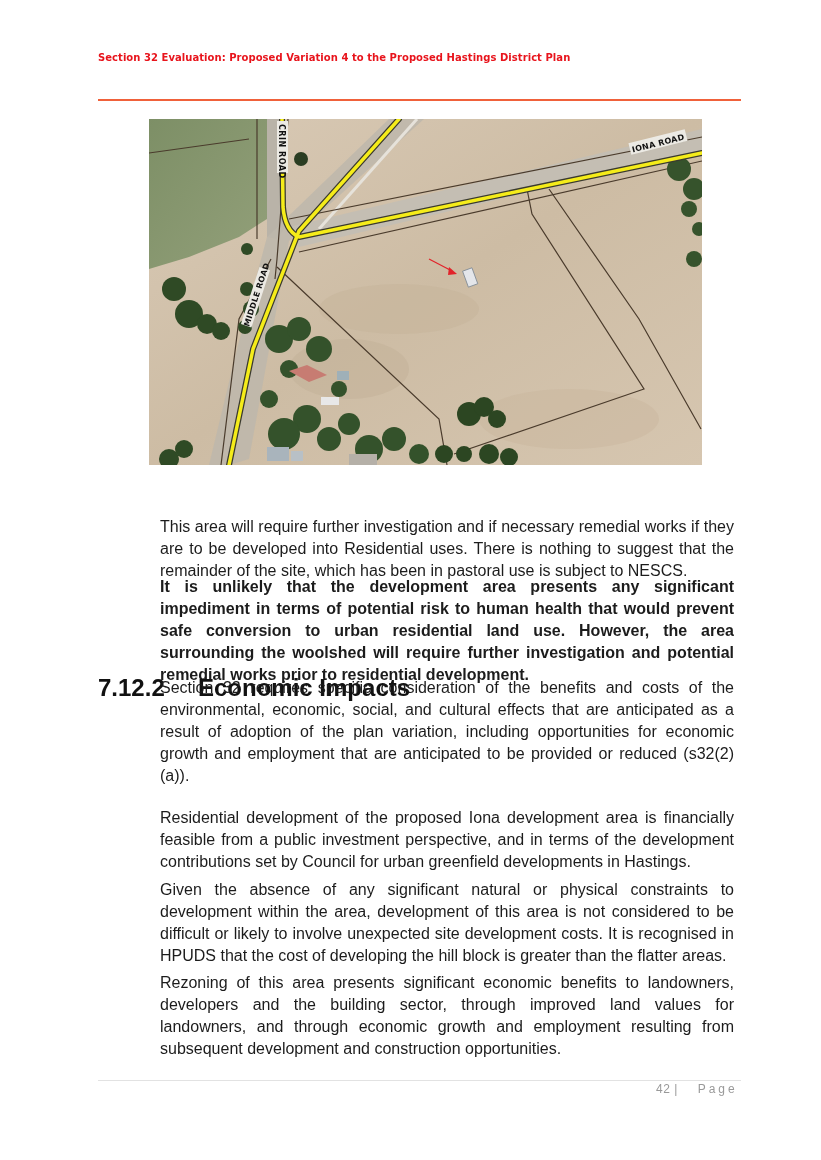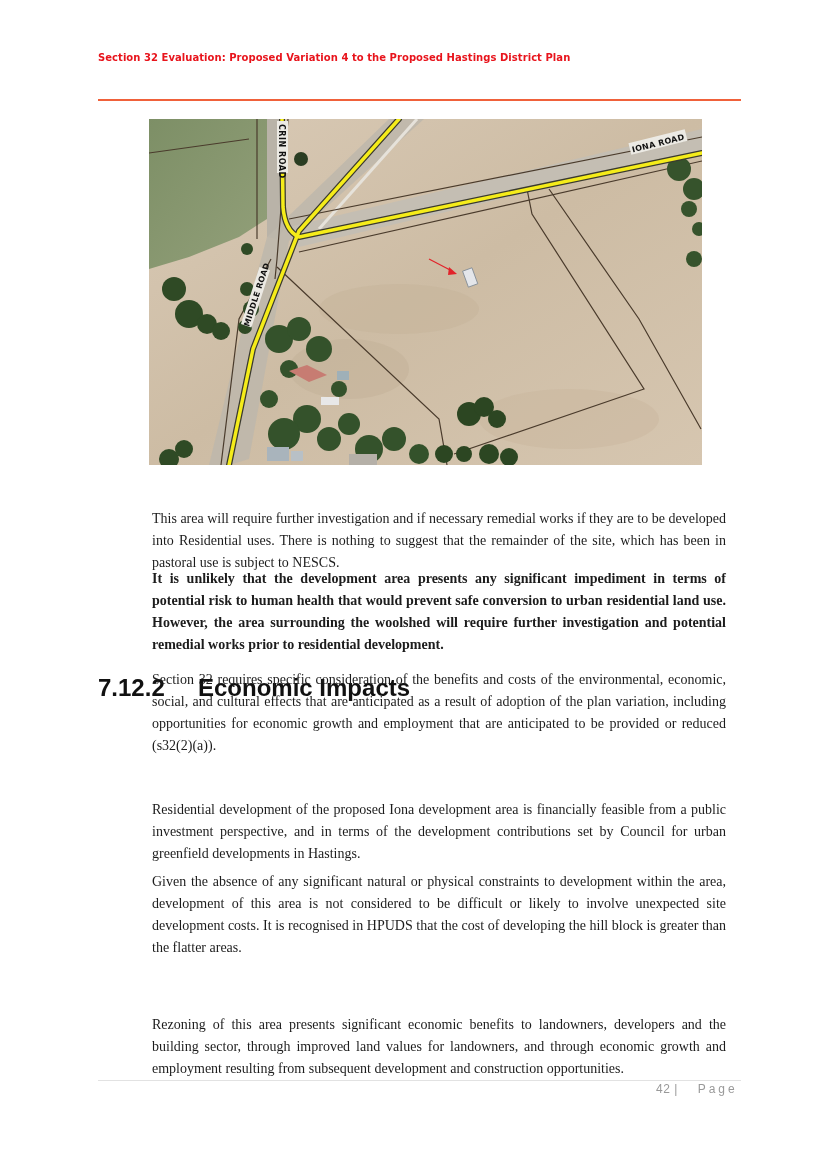--- a/index.html
+++ b/index.html
@@ -1,21 +1,21 @@
 <!DOCTYPE html>
 <html><head>
 <meta charset="utf-8">
 <style>
   html, body { margin: 0; padding: 0; background: #ffffff; }
   body { width: 821px; height: 1160px; position: relative; overflow: hidden; font-family: "Liberation Sans", sans-serif; color: #1a1a1a; }
   .header-title { position: absolute; left: 98px; top: 49px; width: 640px; color: #e8141c; font-family: "DejaVu Sans", sans-serif; font-weight: bold; font-size: 10px; line-height: 17px; letter-spacing: 0.05px; }
   .header-rule { position: absolute; left: 98px; top: 99px; width: 643px; height: 2px; background: #f0613a; }
   .map { position: absolute; left: 149px; top: 119px; width: 553px; height: 346px; overflow: hidden; background: #d4c4ae; }
   .map svg { display: block; }
-  .body-text { position: absolute; left: 148px; width: 574px; font-family: Liberation Serif, serif; font-size: 14px; line-height: 22px; text-align: justify; color: #1c1c1c; margin: 4px; }
+  .body-text { position: absolute; left: 148px; width: 574px; font-family: Liberation Sans, sans-serif; font-size: 16px; line-height: 22px; text-align: justify; color: #1c1c1c; margin: 12px; }
   .bold { font-weight: bold; }
   .section-heading { position: absolute; left: 98px; top: 674px; font-family: "Liberation Sans", sans-serif; font-size: 24px; font-weight: bold; color: #111; }
   .section-heading .num { display: inline-block; width: 100px; }
   .section-heading .title { font-weight: bold; }
   .footer-rule { position: absolute; left: 98px; top: 1080px; width: 643px; height: 1px; background: #e2e2e2; }
   .page-num { position: absolute; left: 656px; top: 1082px; font-family: "Liberation Sans", sans-serif; font-size: 12px; color: #999; letter-spacing: 0.5px; }
   .page-num .word { letter-spacing: 3px; padding-left: 16px; }
 </style>
 </head>
 <body>
@@ -145,20 +145,20 @@
 <p class="body-text" style="top:504px;">This area will require further investigation and if necessary remedial works if they are to be developed into Residential uses.  There is nothing to suggest that the remainder of the site, which has been in pastoral use is subject to NESCS.</p>
 <p class="body-text bold" style="top:564px;">It is unlikely that the development area presents any significant impediment in terms of potential risk to human health that would prevent safe conversion to urban residential land use.  However, the area surrounding the woolshed will require further investigation and potential remedial works prior to residential development.</p>
 
 <div class="section-heading">
   <span class="num">7.12.2</span><span class="title">Economic Impacts</span>
 </div>
 
 <p class="body-text" style="top:665px;">Section 32 requires specific consideration of the benefits and costs of the environmental, economic, social, and cultural effects that are anticipated as a result of adoption of the plan variation, including opportunities for economic growth and employment that are anticipated to be provided or reduced (s32(2)(a)).</p>
 <p class="body-text" style="top:795px;">Residential development of the proposed Iona development area is financially feasible from a public investment perspective, and in terms of the development contributions set by Council for urban greenfield developments in Hastings.</p>
 <p class="body-text" style="top:867px;">Given the absence of any significant natural or physical constraints to development within the area, development of this area is not considered to be difficult or likely to involve unexpected site development costs.  It is recognised in HPUDS that the cost of developing the hill block is greater than the flatter areas.</p>
-<p class="body-text" style="top:1010px;">Rezoning of this area presents significant economic benefits to landowners, developers and the building sector, through improved land values for landowners, and through economic growth and employment resulting from subsequent development and construction opportunities.</p>
+<p class="body-text" style="top:960px;">Rezoning of this area presents significant economic benefits to landowners, developers and the building sector, through improved land values for landowners, and through economic growth and employment resulting from subsequent development and construction opportunities.</p>
 
 <div class="footer-rule"></div>
 <div class="page-num">
   <span>42</span>
   <span>|</span>
   <span class="word">Page</span>
 </div>
 
 </body></html>

